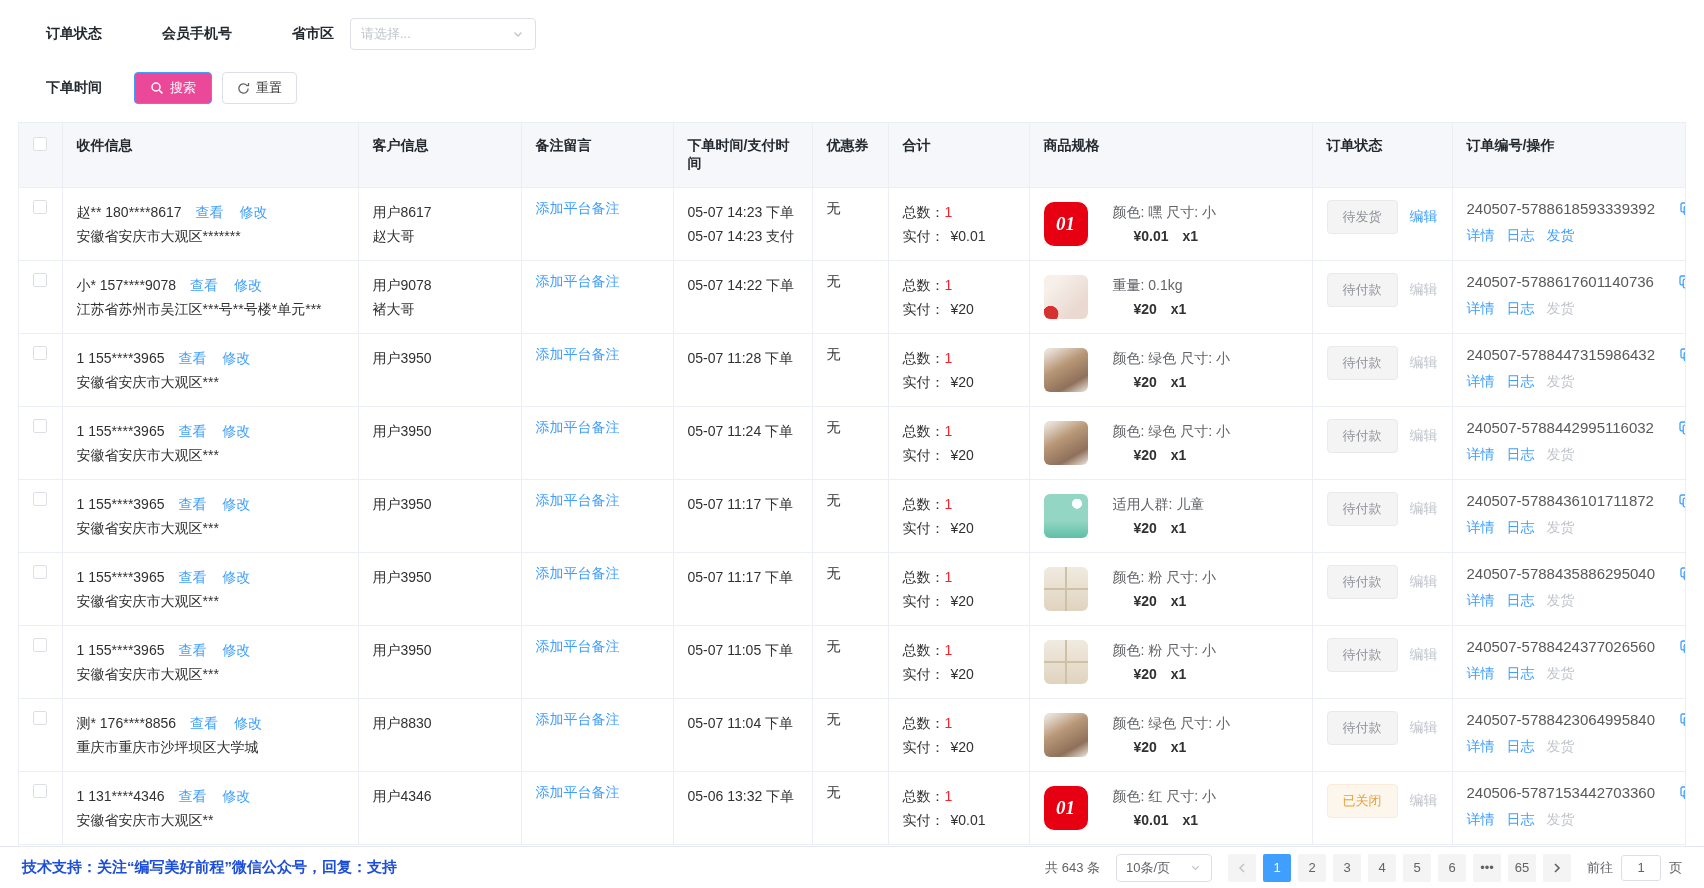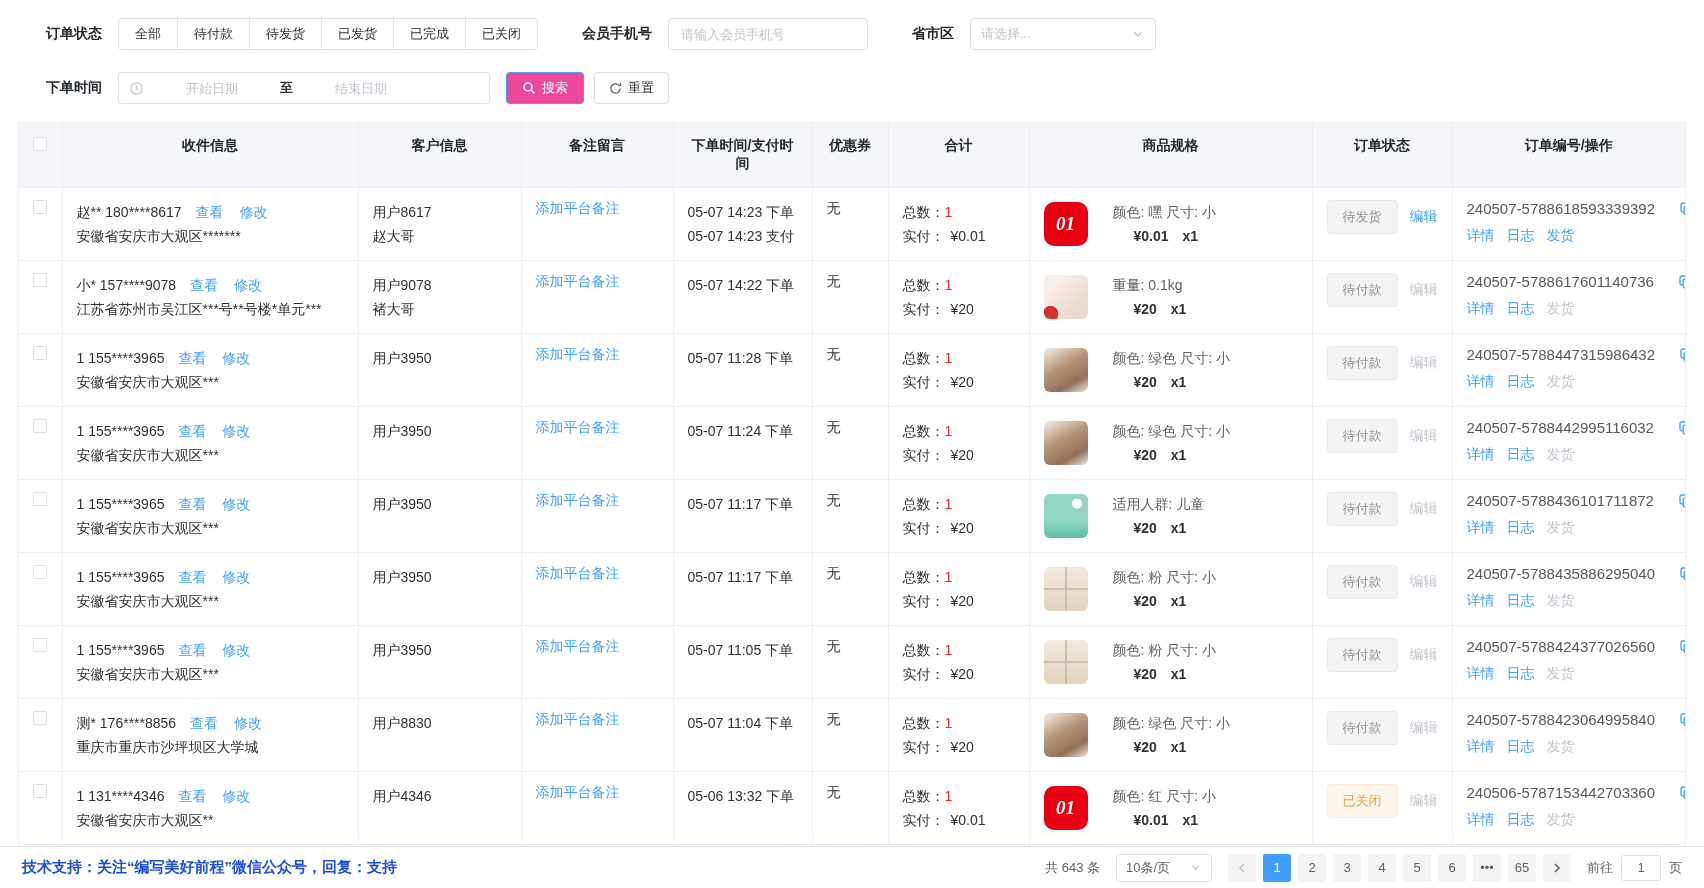--- a/index.html
+++ b/index.html
@@ -35,21 +35,21 @@
     font-size:13px; cursor:pointer; }
   .reset-btn { height:32px; padding:0 14px; margin-left:10px; background:#fff; color:#303133;
     border:1px solid #dcdfe6; border-radius:4px; display:flex; align-items:center; gap:6px;
     font-size:13px; cursor:pointer; }
   
   .table-wrap { margin:0 18px; border:1px solid #ebeef5; border-bottom:1px solid #ebeef5; position:relative; background:#fff; }
   table { width:100%; border-collapse:collapse; table-layout:fixed; }
   th, td { border-right:1px solid #ebeef5; border-bottom:1px solid #ebeef5;
     vertical-align:top; padding:12px 14px; font-size:14px; text-align:left; overflow:hidden; }
   th:last-child, td:last-child { border-right:0; }
-  thead th { background:#f5f7fa; font-weight:bold; color:#24292f; padding:14px; font-size:14px;text-align:center; }
+  thead th { background:#f5f7fa; font-weight:bold; color:#24292f; padding:14px; font-size:14px; }
   tbody tr { height:73px; }
   .line { line-height:24px; white-space:nowrap; }
   .lnk { color:#409eff; cursor:pointer; }
   .lnk.disabled { color:#c0c4cc; cursor:default; }
   .lnk + .lnk { margin-left:12px; }
   .cb { width:14px; height:14px; border:1px solid #dcdfe6; border-radius:2px; background:#fff;
     display:inline-block; cursor:pointer; }
   .count-red { color:#f5222d; }
   .amount { color:#303133; margin-left:6px; }
   .prod { display:flex; align-items:center; gap:10px; }
@@ -104,59 +104,39 @@
     text-align:center; font-size:13px; color:#606266; outline:none; }
   .chev { display:flex; }
 </style>
 </head>
 <body>
 
 <div class="filters">
   <div class="filter-row">
     <div class="f-item">
       <span class="f-label">订单状态</span>
-      <div class="btn-group">
-          <button class="fbtn">全部</button>
-          <button class="fbtn">待付款</button>
-          <button class="fbtn">待发货</button>
-          <button class="fbtn">已发货</button>
-          <button class="fbtn">已完成</button>
-          <button class="fbtn">已关闭</button>
-        </div>
     </div>
     <div class="f-item">
       <span class="f-label">会员手机号</span>
-      <input class="f-input" placeholder="请输入会员手机号" style="">
     </div>
     <div class="f-item" style="margin-right:0;">
       <span class="f-label">省市区</span>
       <div class="f-select">
         <span>请选择...</span>
         <span class="chev">
           <svg width="14" height="14" viewBox="0 0 14 14">
               <path d="M3.5 5.5l3.5 3.5 3.5-3.5" fill="none" stroke="#c0c4cc" stroke-width="1.4"></path>
             </svg>
         </span>
       </div>
     </div>
   </div>
   <div class="filter-row" style="margin-bottom:18px;">
     <div class="f-item" style="margin-right:8px;">
       <span class="f-label">下单时间</span>
-      <div class="date-range">
-        <span class="clock">
-          <svg width="15" height="15" viewBox="0 0 15 15">
-              <circle cx="7.5" cy="7.5" r="5.6" fill="none" stroke="#c0c4cc" stroke-width="1.2"></circle>
-              <path d="M7.5 4.6v3.2l2.2 1.3" fill="none" stroke="#c0c4cc" stroke-width="1.2"></path>
-            </svg>
-        </span>
-        <input class="d-input" placeholder="开始日期" style="">
-        <span class="d-sep">至</span>
-        <input class="d-input" placeholder="结束日期" style="">
-      </div>
     </div>
     <button class="search-btn">
       <span style="display:flex;">
         <svg width="14" height="14" viewBox="0 0 14 14">
             <circle cx="6" cy="6" r="4" fill="none" stroke="#fff" stroke-width="1.5"></circle>
             <path d="M9 9l3.4 3.4" stroke="#fff" stroke-width="1.5"></path>
           </svg>
       </span>
       <span>搜索</span>
     </button>

